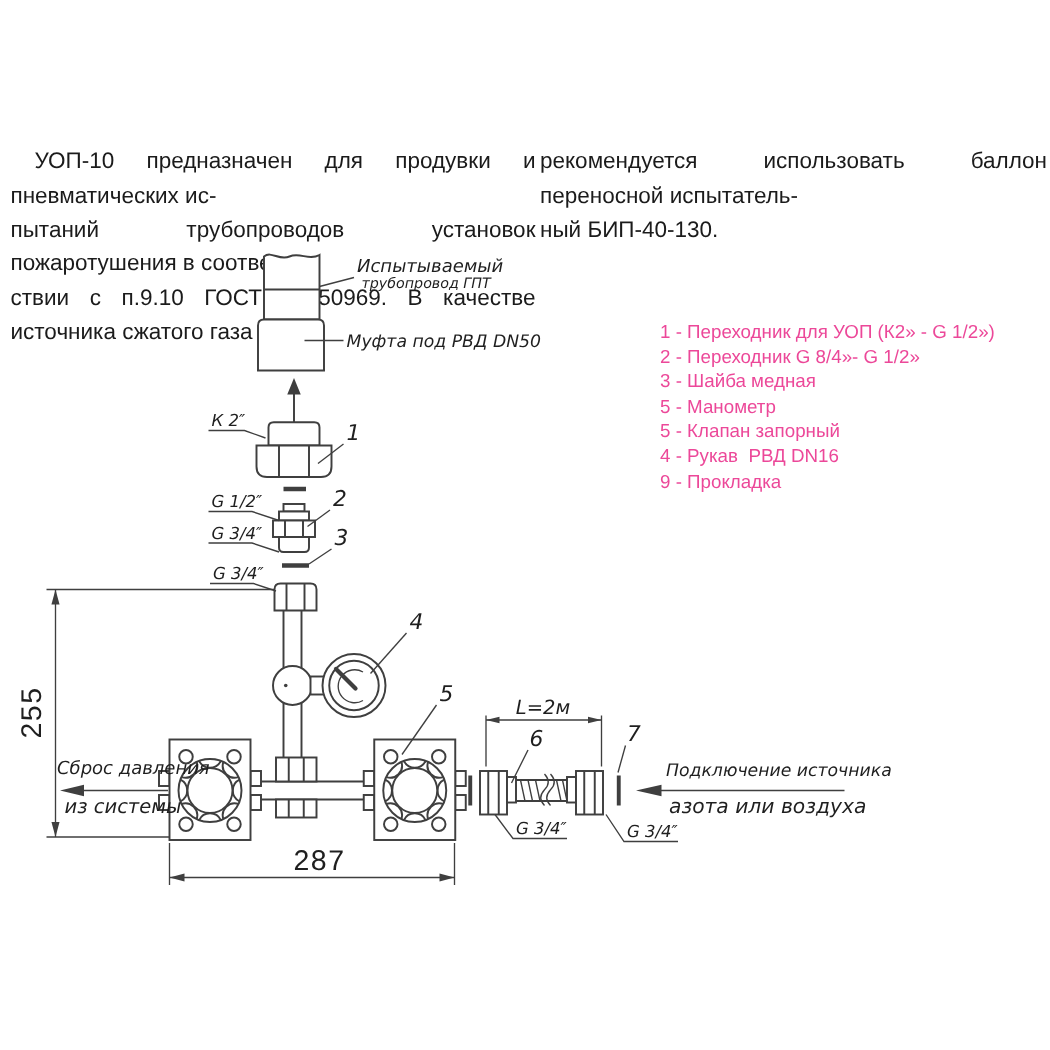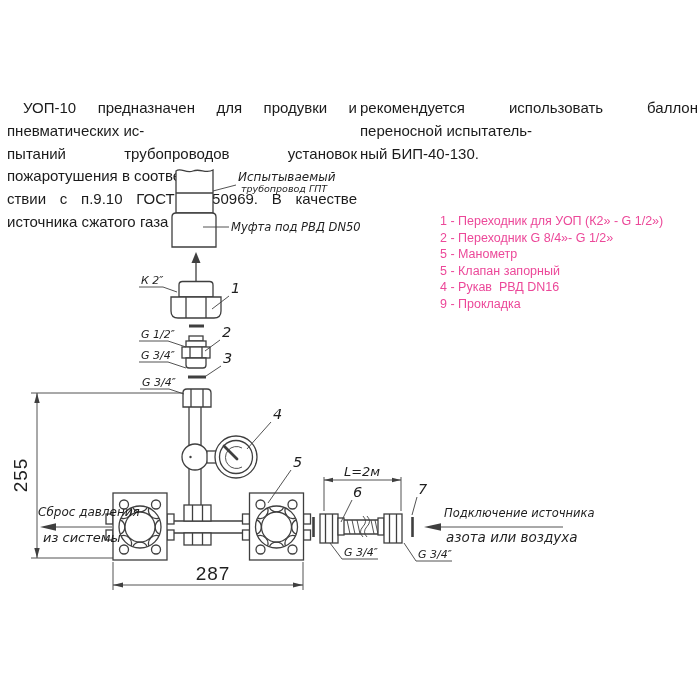--- a/index.html
+++ b/index.html
@@ -28,20 +28,21 @@
 
   <p class="para left">УОП-10 предназначен для продувки и пневматических ис-
 пытаний трубопроводов установок пожаротушения в соответ-
 ствии с п.9.10 ГОСТ Р 50969. В качестве источника сжатого газа</p>
   <p class="para right">рекомендуется использовать баллон переносной испытатель-
 ный БИП-40-130.</p>
 
   <div class="parts">
     <div>1 - Переходник для УОП (К2» - G 1/2»)</div>
     <div>2 - Переходник G 8/4»- G 1/2»</div>
+    <div>3 - Шайба медная</div>
     <div>5 - Манометр</div>
     <div>5 - Клапан запорный</div>
     <div>4 - Рукав  РВД DN16</div>
     <div>9 - Прокладка</div>
   </div>
 
   <svg width="700" height="700" viewBox="0 0 700 700">
     <defs>
       <g id="scallopRing">
         <circle r="21" class="lnw"></circle>

